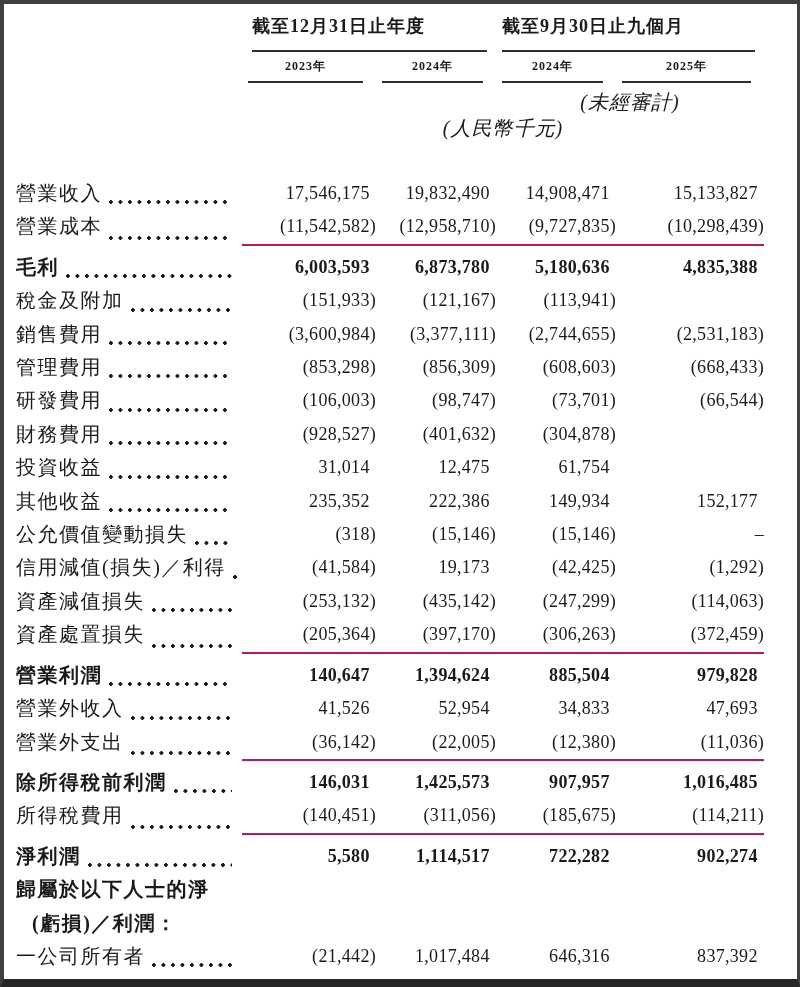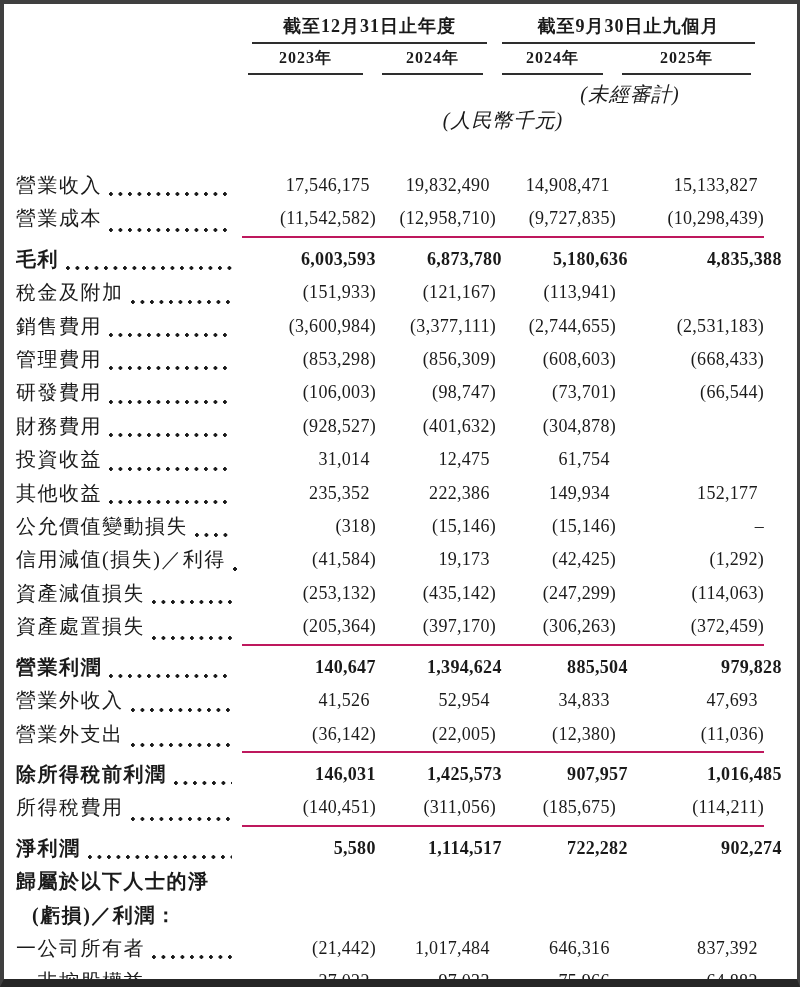--- a/index.html
+++ b/index.html
@@ -13,38 +13,38 @@
     border-bottom:8px solid #262626;
     padding:10px 0 0 12px;
     overflow:hidden;
     font-family:"Liberation Serif","DejaVu Serif",serif;
     color:#1a1a1a;
   }
   
   .grid3{display:grid;grid-template-columns:226px 254px 268px;}
   .grid5{display:grid;grid-template-columns:226px 134px 120px 120px 148px;}
   .group-cell{
-    font-weight:bold;font-size:18px;line-height:24px;text-align:center;
-    border-bottom:2px solid #2e2e2e;padding-bottom:4px;letter-spacing:1px;
+    font-weight:bold;font-size:18px;line-height:24px;
+    border-bottom:2px solid #2e2e2e;padding-bottom:12px;letter-spacing:1px;
   }
   .group-cell.g1{margin-left:10px;margin-right:9px;}
   .group-cell.g2{margin-left:6px;margin-right:9px;}
   .year-row{margin-top:3px;}
   .yline{
-    display:block;font-weight:bold;font-size:16px;line-height:22px;text-align:center;
+    display:block;font-weight:bold;font-size:12px;line-height:22px;text-align:center;
     border-bottom:2px solid #2e2e2e;padding-bottom:4px;
     margin-left:6px;margin-right:13px;letter-spacing:1px;
   }
   .note-cell{font-style:italic;font-size:20px;line-height:26px;text-align:center;letter-spacing:1px;}
   .unaudited-row{margin-top:6px;}
   .hspacer{height:36px;}
   
   .row{display:grid;grid-template-columns:226px 134px 120px 120px 148px;line-height:33.4px;}
   .row.ruled{margin-bottom:5px;}
-  .row.bold{font-weight:bold;gap:6px;}
+  .row.bold{font-weight:bold;}
   .cell{overflow:hidden;}
   .cell.label{display:flex;align-items:baseline;font-size:20px;letter-spacing:1.5px;white-space:nowrap;}
   .row.indent .cell.label{padding-left:16px;}
   .lab-text{white-space:nowrap;font-family:Liberation Serif, serif;}
   .leader{
     flex:1 1 auto;align-self:flex-end;height:10px;min-width:6px;
     margin:0 10px 6px 7px;
     background-image:radial-gradient(circle at 2px 8px,#1a1a1a 1.6px,transparent 1.9px);
     background-size:9.5px 10px;background-repeat:repeat-x;
   }

